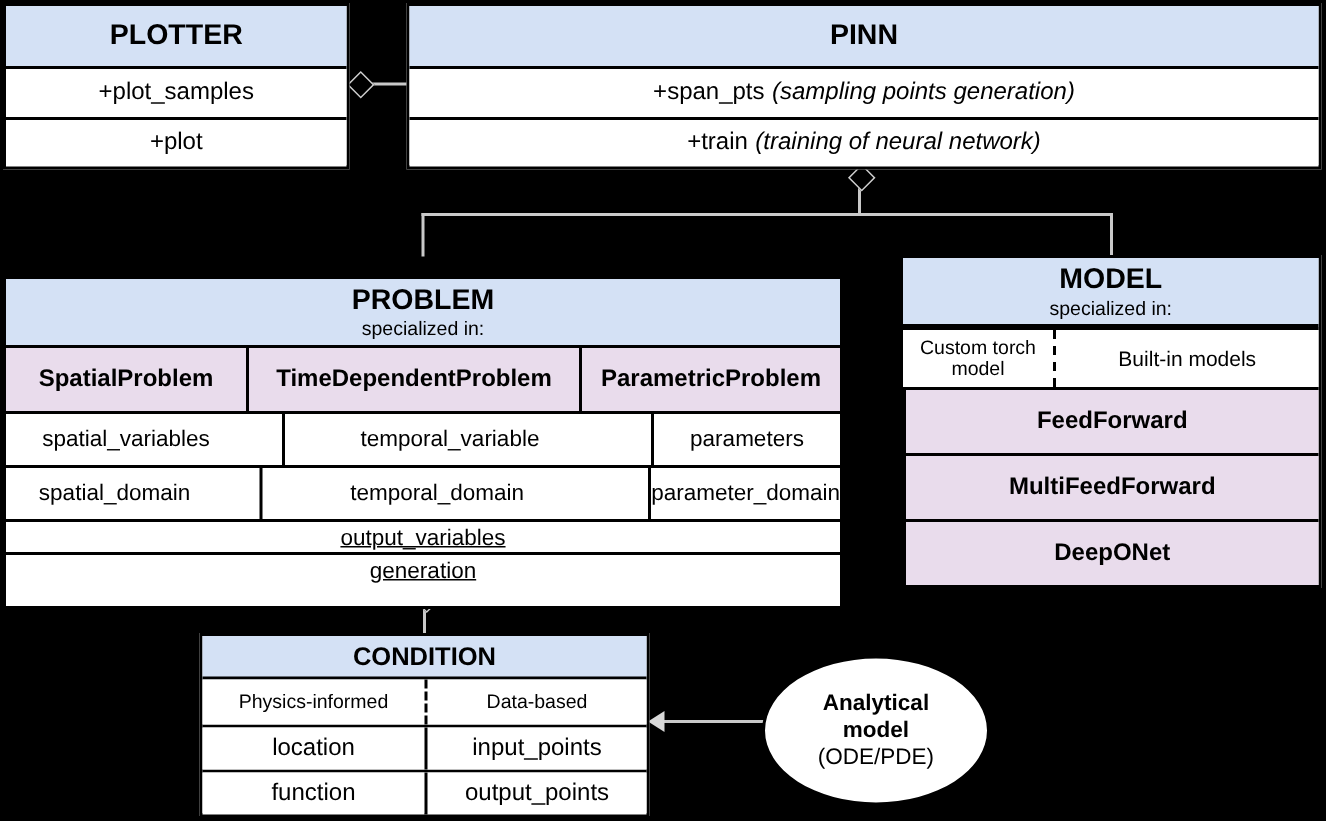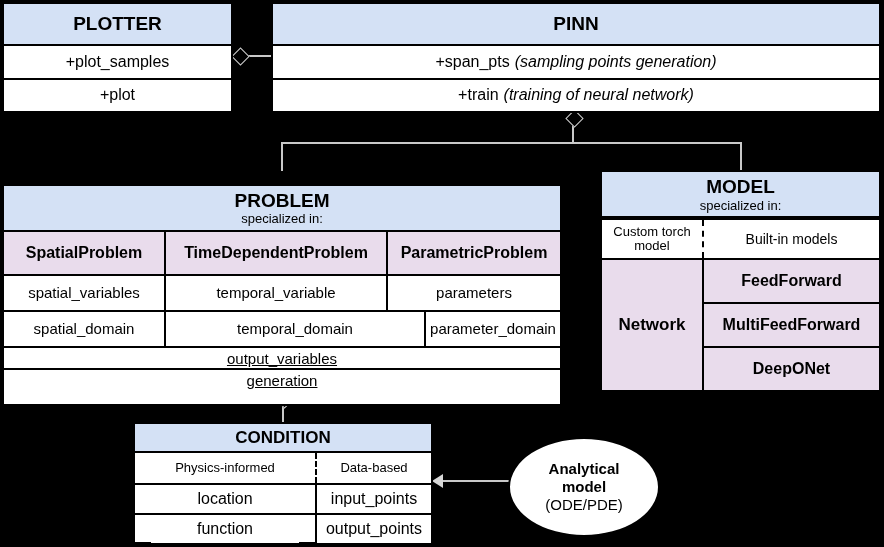--- a/index.html
+++ b/index.html
@@ -82,21 +82,21 @@
   #pinn .hdr{height:42px;font-size:19px;}
   #pinn .row{height:32px;font-size:16px;}
   .ital{font-style:italic;}
   .nonital{font-style:normal;}
 
   
   #problem{left:2px;top:184px;width:560px;height:222px;}
   #problem .hdr{height:46px;font-size:19px;}
   #problem .hdr .main{font-size:19px;line-height:21px;}
   #problem .cellrow{height:42px;}
-  #problem .cellrow.small{height:36px;}
+  #problem .cellrow.small{height:36px;gap:24px;}
   #problem .cell{font-size:15px;}
   #problem .cell.head{font-size:16px;font-weight:bold;}
   #problem .row{height:22px;font-size:15px;text-decoration:underline;}
 
   
   #model{left:600px;top:170px;width:281px;height:222px;}
   #model .hdr{height:46px;font-size:19px;}
   #model .split{
     display:flex;height:40px;border-top:2px solid #000;box-sizing:border-box;
   }
@@ -128,21 +128,21 @@
     display:flex;align-items:center;justify-content:center;
     font-size:16px;font-weight:bold;color:#000;
     border-top:2px solid #000;
   }
   #model .modcol .m.first{border-top:none;}
 
   
   #condition{left:133px;top:422px;width:300px;height:122px;}
   #condition .hdr{height:29px;font-size:17px;}
   #condition .cellrow{height:30px;}
-  #condition .cell{font-size:13px;margin-left:16px;}
+  #condition .cell{font-size:13px;}
   #condition .cellrow.big{height:30px;}
   #condition .cellrow.big .cell{font-size:16px;}
 
   
   #analytical{
     position:absolute;
     left:508px;top:437px;width:152px;height:100px;
     border:2px solid #000;border-radius:50%;
     background:#fff;color:#000;
     display:flex;flex-direction:column;align-items:center;justify-content:center;
@@ -235,21 +235,20 @@
   <div class="umlbox" id="model">
     <div class="hdr">
       <span class="main">MODEL</span>
       <span class="sub">specialized in:</span>
     </div>
     <div class="split">
       <div class="c1">Custom torch model</div>
       <div class="c2">Built-in models</div>
     </div>
     <div class="body">
-      <div class="netcol">Network</div>
       <div class="modcol">
         <div class="m first">FeedForward</div>
         <div class="m">MultiFeedForward</div>
         <div class="m">DeepONet</div>
       </div>
     </div>
   </div>
 
   <div class="umlbox" id="condition">
     <div class="hdr">CONDITION</div>

